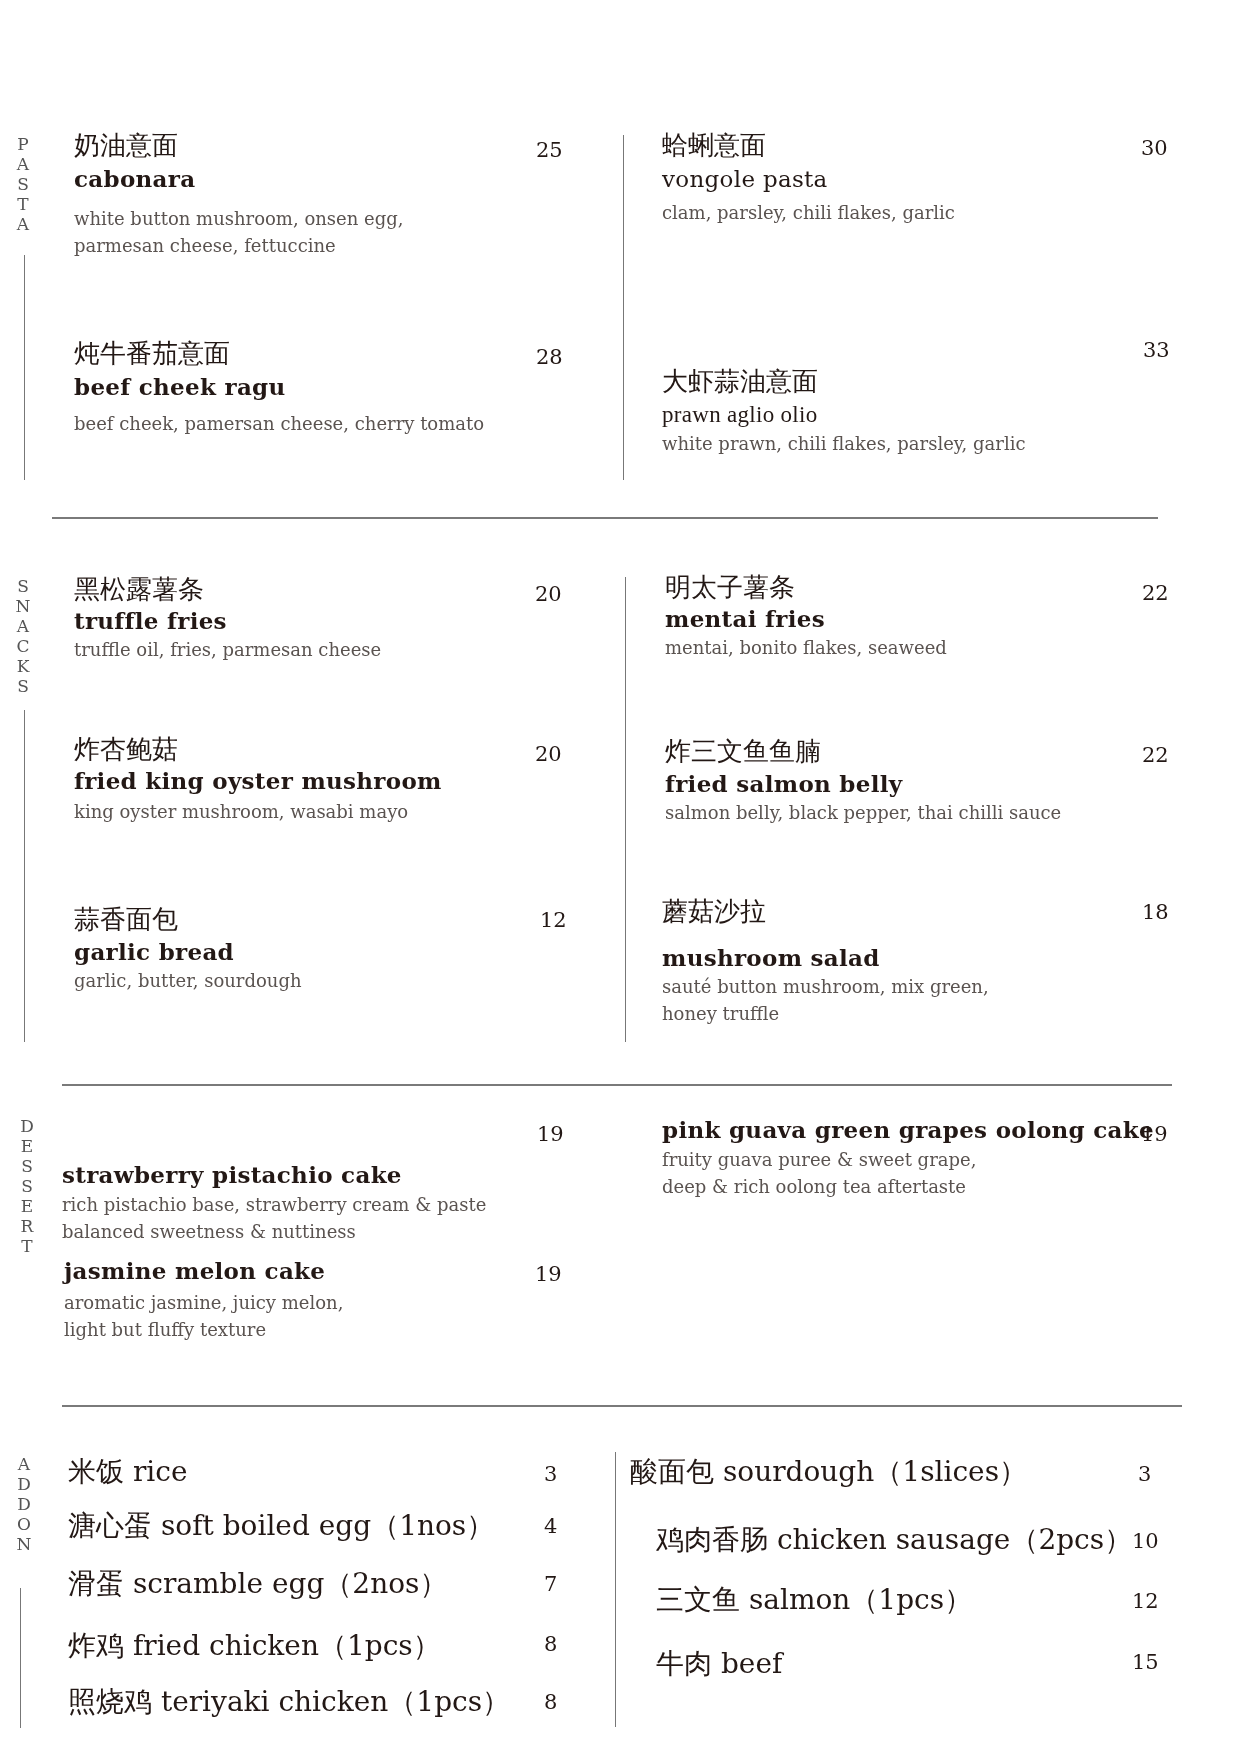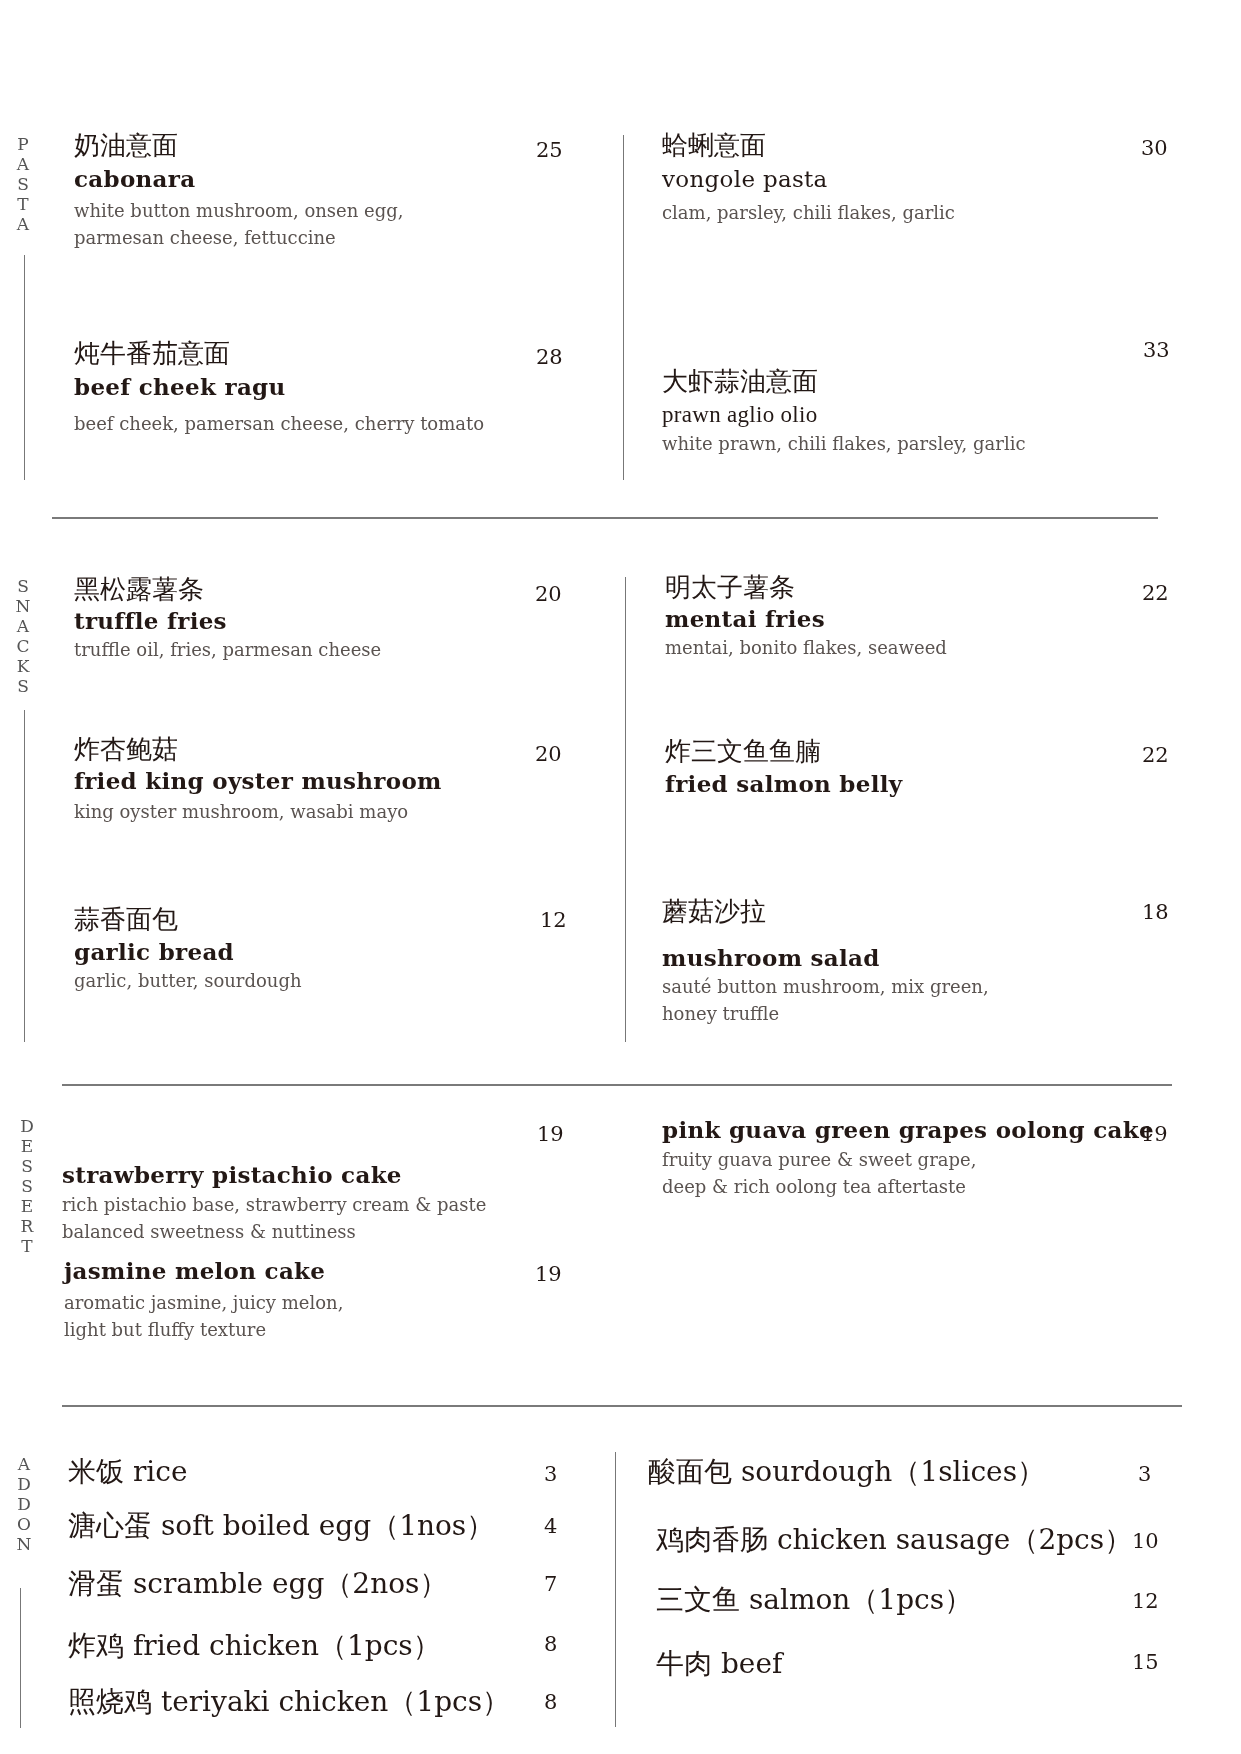--- a/index.html
+++ b/index.html
@@ -21,21 +21,21 @@
 
 <div class="vlabel" style="left:13px; top:134px;">
   <span style="writing-mode:vertical-rl; text-orientation:upright; display:block; line-height:20px;">PASTA</span>
 </div>
 <div class="vline" style="left:24px; top:255px; height:225px;"></div>
 <div class="vline" style="left:623px; top:135px; height:345px;"></div>
 
 <div class="item" style="left:74px; top:129px;">
   <div class="zh">奶油意面</div>
   <div class="en" style="margin-top:3px;">cabonara</div>
-  <div class="desc" style="margin-top:3px;">white button mushroom, onsen egg,</div>
+  <div class="desc" style="margin-top:11px;">white button mushroom, onsen egg,</div>
   <div class="desc">parmesan cheese, fettuccine</div>
 </div>
 <div class="price" style="left:536px; top:136px;">25</div>
 
 <div class="item" style="left:662px; top:129px;">
   <div class="zh">蛤蜊意面</div>
   <div class="en" style="margin-top:3px; font-weight:normal;">vongole pasta</div>
   <div class="desc" style="margin-top:5px;">clam, parsley, chili flakes, garlic</div>
 </div>
 <div class="price" style="left:1141px; top:134px;">30</div>
@@ -79,20 +79,21 @@
 <div class="item" style="left:74px; top:733px;">
   <div class="zh">炸杏鲍菇</div>
   <div class="en" style="margin-top:1px;">fried king oyster mushroom</div>
   <div class="desc" style="margin-top:2px;">king oyster mushroom, wasabi mayo</div>
 </div>
 <div class="price" style="left:535px; top:740px;">20</div>
 
 <div class="item" style="left:665px; top:735px;">
   <div class="zh">炸三文鱼鱼腩</div>
   <div class="en" style="margin-top:2px;">fried salmon belly</div>
+  <div class="desc">salmon belly, black pepper, thai chilli sauce</div>
 </div>
 <div class="price" style="left:1142px; top:741px;">22</div>
 
 <div class="item" style="left:74px; top:903px;">
   <div class="zh">蒜香面包</div>
   <div class="en" style="margin-top:2px;">garlic bread</div>
   <div class="desc">garlic, butter, sourdough</div>
 </div>
 <div class="price" style="left:540px; top:906px;">12</div>
 
@@ -143,20 +144,20 @@
 <div class="price" style="left:544px; top:1460px;">3</div>
 <div class="addon" style="left:68px; top:1510px;">溏心蛋 soft boiled egg（1nos）</div>
 <div class="price" style="left:544px; top:1512px;">4</div>
 <div class="addon" style="left:68px; top:1568px;">滑蛋 scramble egg（2nos）</div>
 <div class="price" style="left:544px; top:1570px;">7</div>
 <div class="addon" style="left:68px; top:1630px;">炸鸡 fried chicken（1pcs）</div>
 <div class="price" style="left:544px; top:1630px;">8</div>
 <div class="addon" style="left:68px; top:1686px;">照烧鸡 teriyaki chicken（1pcs）</div>
 <div class="price" style="left:544px; top:1688px;">8</div>
 
-<div class="addon" style="left:648px; top:1456px;">酸面包 sourdough（1slices）</div>
+<div class="addon" style="left:630px; top:1456px;">酸面包 sourdough（1slices）</div>
 <div class="price" style="left:1138px; top:1460px;">3</div>
 <div class="addon" style="left:656px; top:1524px;">鸡肉香肠 chicken sausage（2pcs）</div>
 <div class="price" style="left:1132px; top:1527px;">10</div>
 <div class="addon" style="left:656px; top:1584px;">三文鱼 salmon（1pcs）</div>
 <div class="price" style="left:1132px; top:1587px;">12</div>
 <div class="addon" style="left:656px; top:1648px;">牛肉 beef</div>
 <div class="price" style="left:1132px; top:1648px;">15</div>
 
 </body></html>

